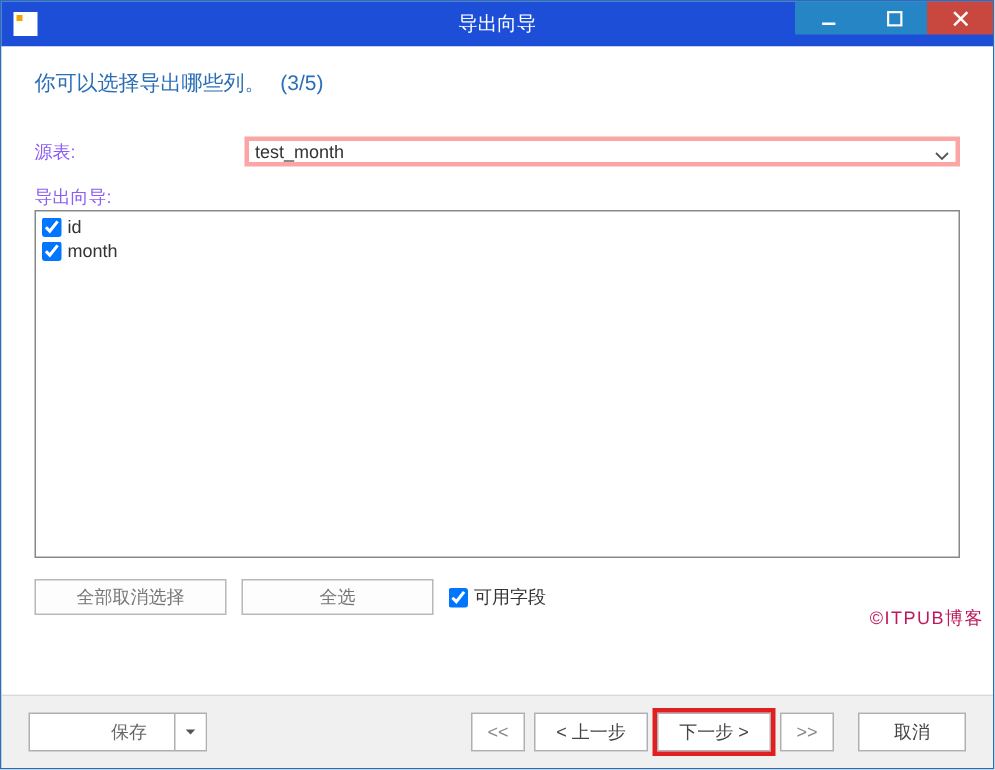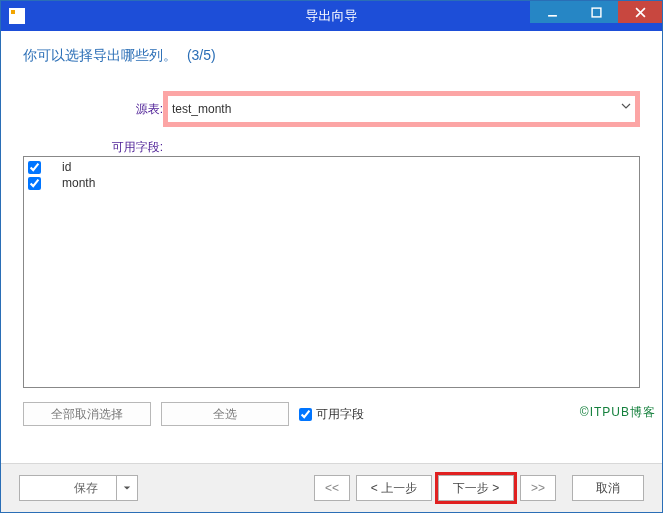--- a/index.html
+++ b/index.html
@@ -91,27 +91,26 @@
     margin-bottom: 26px;
   }
   .heading .step { margin-left: 6px; }
   .row {
     display: flex;
     align-items: center;
     margin-bottom: 10px;
   }
   .label {
     width: 140px;
-    color: #4c1d95;
-    text-align: right;
+    color: #8b5cf6;
   }
   .select {
     flex: 1;
-    height: 36px;
-    border: 5px solid #fca5a5;
+    height: 20px;
+    border: 3px solid #fca5a5;
     background: #fff;
     display:flex;
     align-items:center;
     padding: 0 4px;
     position:relative;
     box-sizing:border-box;
   }
   .select .caret {
     position:absolute; right:4px; top:4px;
   }
@@ -120,21 +119,21 @@
     border: 1px solid #888;
     background: #fff;
     height: 232px;
     overflow: auto;
     padding: 2px 4px;
     box-sizing: border-box;
   }
   .field-item {
     display:flex;
     align-items:center;
-    gap:21px;
+    gap:4px;
     height:16px;
     line-height:16px;
   }
   .field-item input { margin:0; width:13px; height:13px; }
   .sel-row {
     margin-top: 14px;
     display:flex;
     align-items:center;
     gap:10px;
   }
@@ -187,21 +186,21 @@
   .nav-btn.mid{ width:76px;}
   .nav-btn.cancel{ width:72px; margin-left:10px;}
   .highlight-red{
     outline: 3px solid #e02020;
     outline-offset: 0;
     text-align: right;
   }
   .watermark{
     position:absolute;
     right:6px; bottom:42px;
-    color:#15803d;
+    color:#be185d;
     font-size:12px;
     letter-spacing:1px;
     pointer-events:none;
   }
 </style>
 </head>
 <body>
 
 <div class="window">
 
@@ -240,21 +239,21 @@
       <div class="select">
         <span>test_month</span>
         <span class="caret">
           <svg width="10" height="10" viewBox="0 0 10 10">
               <path d="M1 3 L5 7 L9 3" fill="none" stroke="#555" stroke-width="1.2"></path>
             </svg>
         </span>
       </div>
     </div>
 
-    <div class="label fields-label">可用字段:</div>
+    <div class="label fields-label">导出向导:</div>
     <div class="fields-box">
       <div class="field-item">
         <input type="checkbox" checked="" style="">
         <span>id</span>
       </div>
       <div class="field-item">
         <input type="checkbox" checked="" style="">
         <span>month</span>
       </div>
     </div>

